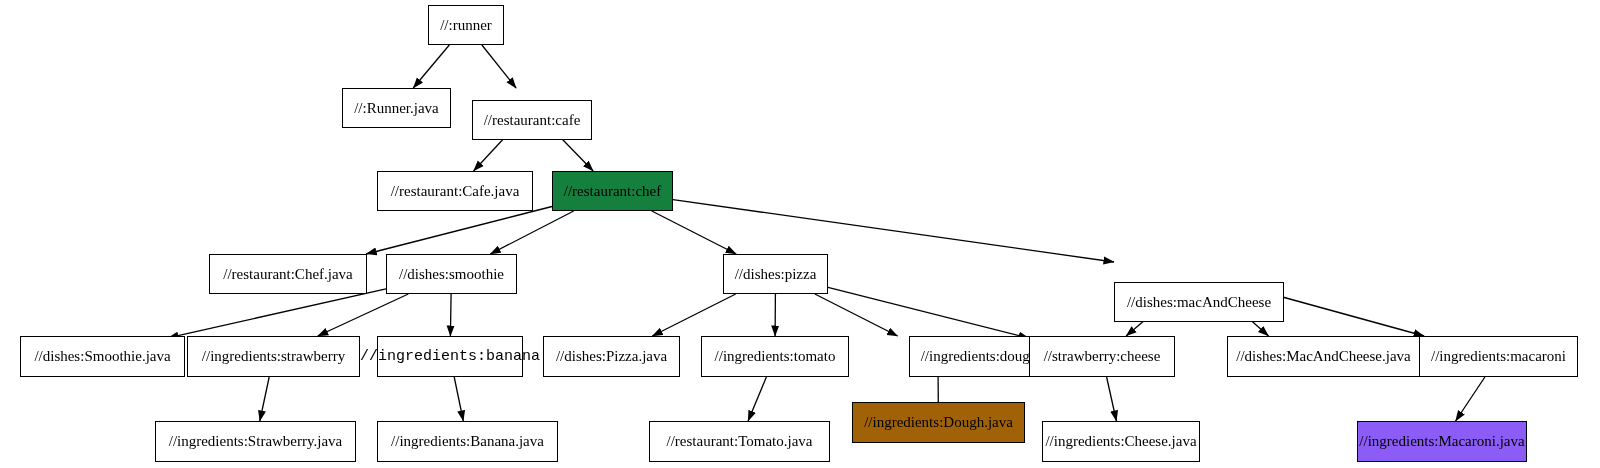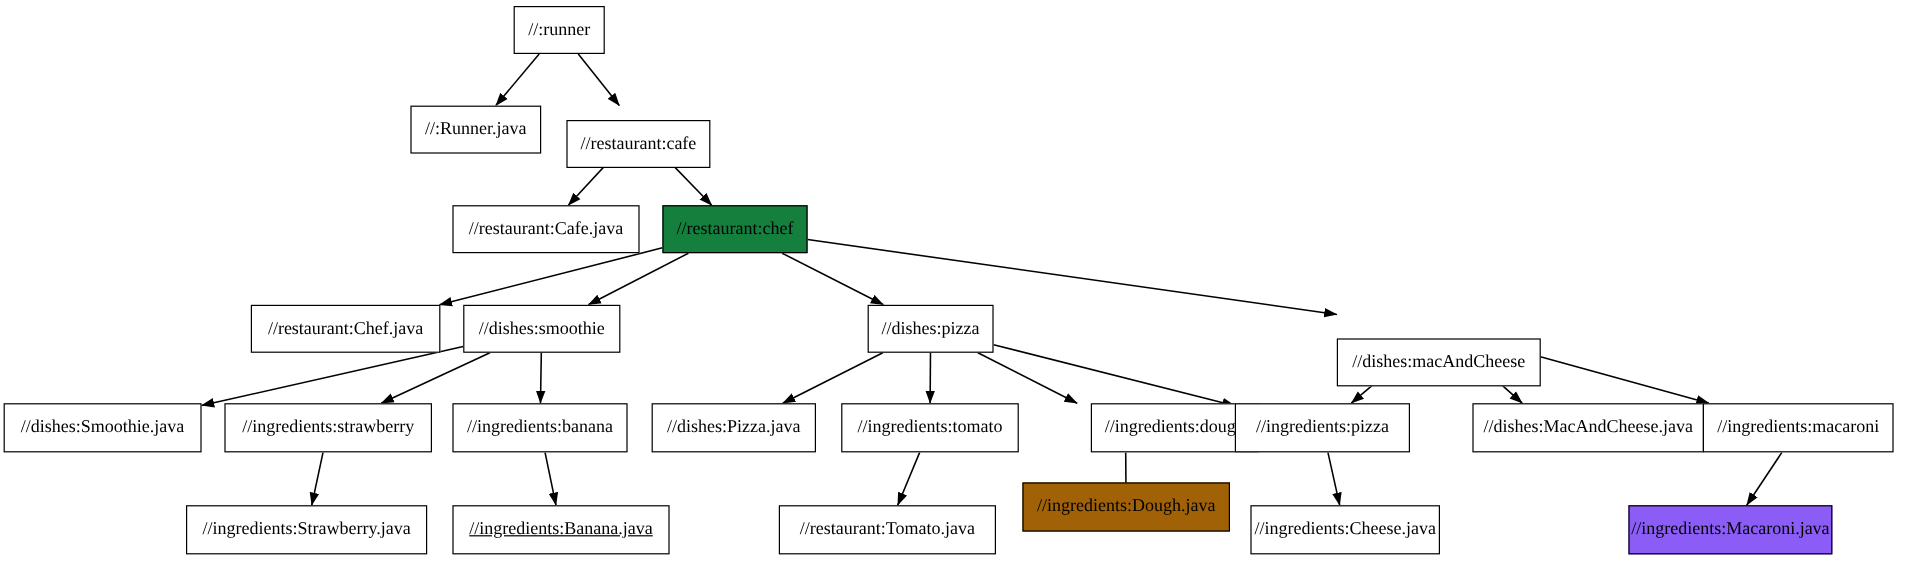--- a/index.html
+++ b/index.html
@@ -77,29 +77,29 @@
   <div id="nodes">
       <div class="node" style="left: 428px; top: 5px; width: 76px; height: 40px; background: rgb(255, 255, 255); border-color: rgb(0, 0, 0);">//:runner</div>
       <div class="node" style="left: 342px; top: 88px; width: 109px; height: 40px; background: rgb(255, 255, 255); border-color: rgb(0, 0, 0);">//:Runner.java</div>
       <div class="node" style="left: 472px; top: 88px; width: 120px; height: 40px; background: rgb(255, 255, 255); border-color: rgb(0, 0, 0); margin-top: 12px;">//restaurant:cafe</div>
       <div class="node" style="left: 377px; top: 171px; width: 156px; height: 40px; background: rgb(255, 255, 255); border-color: rgb(0, 0, 0);">//restaurant:Cafe.java</div>
       <div class="node" style="left: 552px; top: 171px; width: 121px; height: 40px; background: #15803d; border-color: rgb(0, 0, 0);">//restaurant:chef</div>
       <div class="node" style="left: 209px; top: 254px; width: 158px; height: 40px; background: rgb(255, 255, 255); border-color: rgb(0, 0, 0);">//restaurant:Chef.java</div>
       <div class="node" style="left: 386px; top: 254px; width: 131px; height: 40px; background: rgb(255, 255, 255); border-color: rgb(0, 0, 0);">//dishes:smoothie</div>
       <div class="node" style="left: 723px; top: 254px; width: 105px; height: 40px; background: rgb(255, 255, 255); border-color: rgb(0, 0, 0);">//dishes:pizza</div>
       <div class="node" style="left: 1114px; top: 254px; width: 170px; height: 40px; background: rgb(255, 255, 255); border-color: rgb(0, 0, 0); margin-top: 28px;">//dishes:macAndCheese</div>
-      <div class="node" style="left: 3px; top: 336px; width: 165px; height: 41px; background: rgb(255, 255, 255); border-color: rgb(0, 0, 0);">//dishes:Smoothie.java</div>
+      <div class="node" style="left: 20px; top: 336px; width: 165px; height: 41px; background: rgb(255, 255, 255); border-color: rgb(0, 0, 0);">//dishes:Smoothie.java</div>
       <div class="node" style="left: 187px; top: 336px; width: 173px; height: 41px; background: rgb(255, 255, 255); border-color: rgb(0, 0, 0);">//ingredients:strawberry</div>
-      <div class="node" style="left: 377px; top: 336px; width: 146px; height: 41px; background: rgb(255, 255, 255); border-color: rgb(0, 0, 0);">//ingredients:banana</div>
+      <div class="node" style="left: 377px; top: 336px; width: 146px; height: 41px; background: rgb(255, 255, 255); border-color: rgb(0, 0, 0); font-family: Liberation Mono, monospace;">//ingredients:banana</div>
       <div class="node" style="left: 543px; top: 336px; width: 137px; height: 41px; background: rgb(255, 255, 255); border-color: rgb(0, 0, 0);">//dishes:Pizza.java</div>
       <div class="node" style="left: 701px; top: 336px; width: 148px; height: 41px; background: rgb(255, 255, 255); border-color: rgb(0, 0, 0);">//ingredients:tomato</div>
       <div class="node" style="left: 868px; top: 336px; width: 140px; height: 41px; background: rgb(255, 255, 255); border-color: rgb(0, 0, 0); margin-left: 41px;">//ingredients:dough</div>
-      <div class="node" style="left: 1029px; top: 336px; width: 146px; height: 41px; background: rgb(255, 255, 255); border-color: rgb(0, 0, 0);">//ingredients:pizza</div>
+      <div class="node" style="left: 1029px; top: 336px; width: 146px; height: 41px; background: rgb(255, 255, 255); border-color: rgb(0, 0, 0);">//strawberry:cheese</div>
       <div class="node" style="left: 1195px; top: 336px; width: 193px; height: 41px; background: rgb(255, 255, 255); border-color: rgb(0, 0, 0); margin-left: 32px;">//dishes:MacAndCheese.java</div>
       <div class="node" style="left: 1419px; top: 336px; width: 159px; height: 41px; background: rgb(255, 255, 255); border-color: rgb(0, 0, 0);">//ingredients:macaroni</div>
       <div class="node" style="left: 155px; top: 421px; width: 201px; height: 41px; background: rgb(255, 255, 255); border-color: rgb(0, 0, 0);">//ingredients:Strawberry.java</div>
-      <div class="node" style="left: 377px; top: 421px; width: 181px; height: 41px; background: rgb(255, 255, 255); border-color: rgb(0, 0, 0); text-decoration: underline;">//ingredients:Banana.java</div>
+      <div class="node" style="left: 377px; top: 421px; width: 181px; height: 41px; background: rgb(255, 255, 255); border-color: rgb(0, 0, 0);">//ingredients:Banana.java</div>
       <div class="node" style="left: 649px; top: 421px; width: 181px; height: 41px; background: rgb(255, 255, 255); border-color: rgb(0, 0, 0);">//restaurant:Tomato.java</div>
       <div class="node" style="left: 852px; top: 402px; width: 173px; height: 41px; background: #a16207; border-color: rgb(0, 0, 0);">//ingredients:Dough.java</div>
       <div class="node" style="left: 1042px; top: 421px; width: 158px; height: 41px; background: rgb(255, 255, 255); border-color: rgb(0, 0, 0);">//ingredients:Cheese.java</div>
       <div class="node" style="left: 1357px; top: 421px; width: 170px; height: 41px; background: #8b5cf6; border-color: rgb(0, 0, 0);">//ingredients:Macaroni.java</div>
     </div>
 </div>
 
 </body></html>

